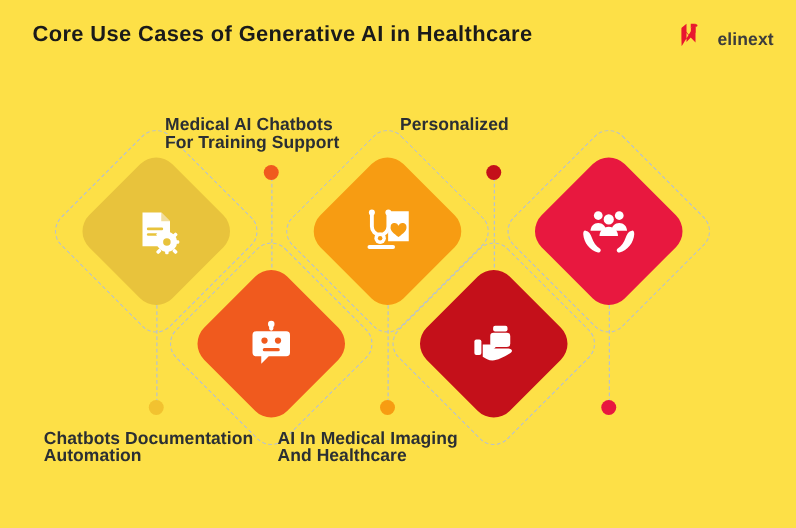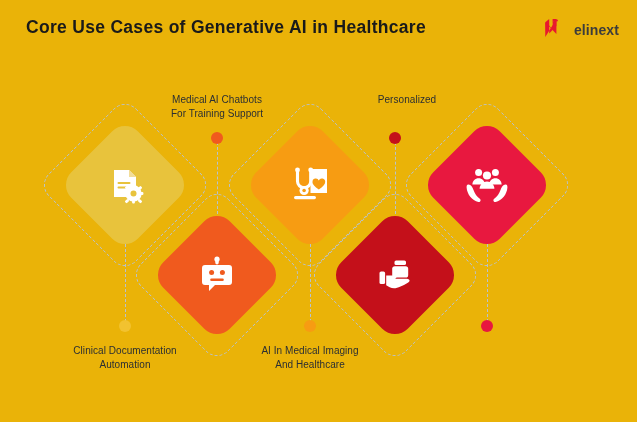--- a/index.html
+++ b/index.html
@@ -5,21 +5,21 @@
   * { margin:0; padding:0; box-sizing:border-box; }
   html,body { width:637px; height:422px; }
   body {
     font-family:"Liberation Sans", sans-serif;
     background:#ffffff;
     overflow:hidden;
   }
   .canvas {
     position:relative;
     width:637px; height:422px;
-    background:#eab308;
+    background:#fde047;
     overflow:hidden;
   }
 
   
   .page-title {
     position:absolute;
     left:26px; top:17px;
     font-size:17.5px;
     font-weight:bold;
     letter-spacing:0.3px;
@@ -79,23 +79,23 @@
   }
   .dot {
     position:absolute;
     width:12px; height:12px;
     border-radius:50%;
   }
 
   
   .caption {
     position:absolute;
-    text-align:center;
-    font-size:10px;
-    font-weight:normal;
+    text-align:left;
+    font-size:14px;
+    font-weight:bold;
     line-height:13.5px;
     color:#2b2f33;
     letter-spacing:0.05px;
     white-space:nowrap;
   }
 </style>
 </head>
 <body>
 
 <div class="canvas">
@@ -135,21 +135,21 @@
             <rect x="33.6" y="21.1" width="2.8" height="4" rx="1" transform="rotate(45 35 23.1)"></rect>
             <rect x="20.6" y="34.1" width="2.8" height="4" rx="1" transform="rotate(45 22 36.1)"></rect>
           </g>
         </svg>
       </span>
     </div>
   </div>
   <div class="stem" style="left:125px; top:244px; height:78px;"></div>
   <div class="dot" style="left:119px; top:320px; background:#f2c230;"></div>
   <div class="caption" style="left:35px; top:344px; width:180px;">
-    <div>Clinical Documentation</div>
+    <div>Chatbots Documentation</div>
     <div>Automation</div>
   </div>
 
   <div class="node" style="left:155px; top:213px; width:124px; height:124px;">
     <div class="dash-diamond"></div>
     <div class="tile" style="background:#f05a1e;">
       <span class="glyph">
         <svg width="38" height="38" viewBox="0 0 38 38">
           <rect x="17.3" y="2.5" width="3.4" height="6" rx="1.7" fill="#ffffff"></rect>
           <circle cx="19" cy="3.2" r="2.6" fill="#ffffff"></circle>
@@ -202,21 +202,21 @@
           <rect x="4.5" y="13.5" width="5.6" height="12.5" rx="1.6" fill="#ffffff"></rect>
           <path d="M11.2 17.5 c3.4 0 5.2 0 8.6 0 c2.2 0 2.2 3.2 0 3.2 c-2.2 0 -4.2 0 -4.2 0
                    c0 0 10.6 0 14.6 0 c4.6 0 6.0 2.0 2.2 4.3 c-4.4 2.6 -9.5 5.3 -13.4 5.3
                    c-3.2 0 -5.6 -1.6 -7.8 -3.0 Z" fill="#ffffff"></path>
         </svg>
       </span>
     </div>
   </div>
   <div class="stem" style="left:395px; top:142px; height:72px;"></div>
   <div class="dot" style="left:389px; top:132px; background:#c4101a;"></div>
-  <div class="caption" style="left:332px; top:93px; width:150px;">
+  <div class="caption" style="left:320px; top:93px; width:150px;">
     <div>Personalized</div>
   </div>
 
   <div class="node" style="left:425px; top:123px; width:124px; height:124px;">
     <div class="dash-diamond"></div>
     <div class="tile" style="background:#e8183f;">
       <span class="glyph">
         <svg width="42" height="38" viewBox="0 0 42 38">
           <circle cx="12.6" cy="6.4" r="3.5" fill="#ffffff"></circle>
           <circle cx="29.4" cy="6.4" r="3.5" fill="#ffffff"></circle>

